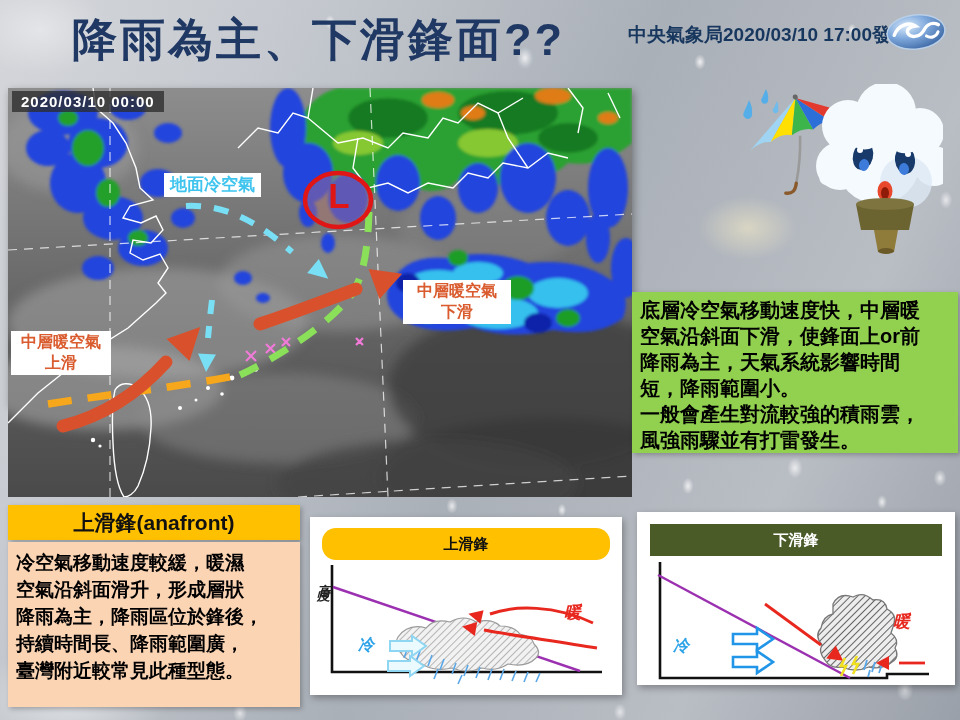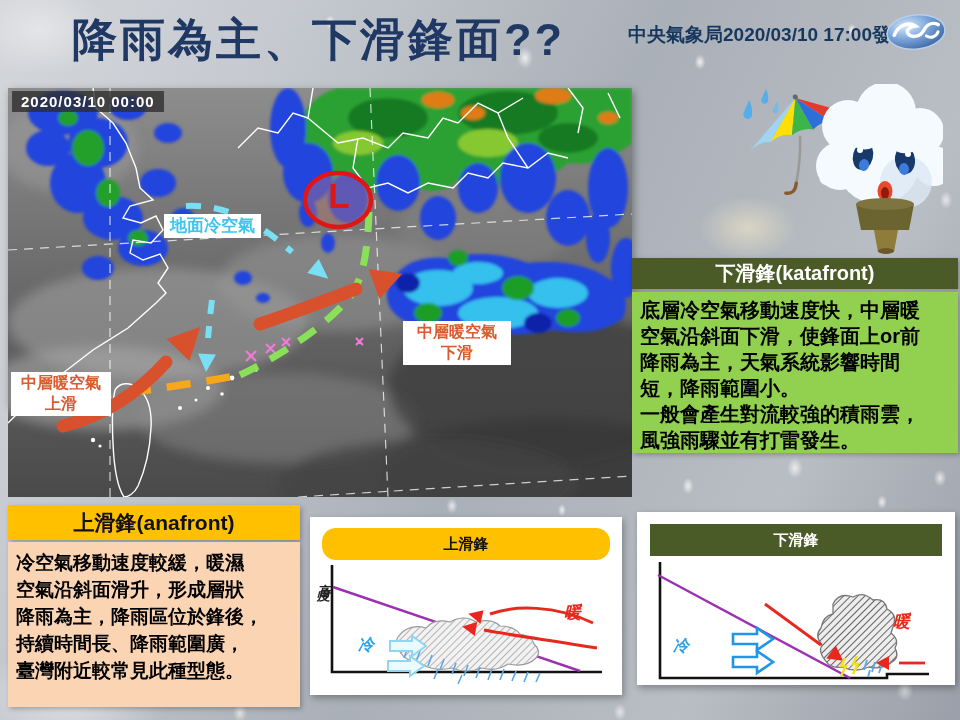--- a/index.html
+++ b/index.html
@@ -29,21 +29,21 @@
   }
   .title{position:absolute;left:72px;top:10px;font-size:45px;font-weight:bold;color:#1f3864;letter-spacing:3px;}
   .issued{position:absolute;left:628px;top:22px;font-size:19px;font-weight:bold;color:#17375e;}
   .logo{position:absolute;left:886px;top:13px;}
   
   .map{position:absolute;left:8px;top:88px;width:624px;height:317px;box-shadow:2px 3px 8px rgba(0,0,0,.35);}
   .map svg{position:absolute;left:0;top:0;}
   .ts-chip{position:absolute;left:4px;top:3px;background:rgba(45,45,45,.78);color:#fff;
     font-size:15px;font-weight:bold;padding:2px 9px;letter-spacing:1px;}
   .maplabel{position:absolute;background:#fff;font-weight:bold;text-align:center;
-    padding:1px 6px;line-height:1.3;white-space:pre-line;margin-top:41px;}
+    padding:1px 6px;line-height:1.3;white-space:pre-line;}
   .lab-cold{left:156px;top:85px;color:#3ec4ee;font-size:17px;}
   .lab-warm-down{left:395px;top:192px;width:96px;color:#d95b2e;font-size:16px;}
   .lab-warm-up{left:3px;top:243px;width:88px;color:#d95b2e;font-size:16px;}
   .lab-L{position:absolute;left:316px;top:88px;width:30px;text-align:center;color:#e01616;
     font-size:35px;font-weight:bold;background:transparent;}
   
   .kata-head{position:absolute;left:632px;top:258px;width:326px;height:31px;background:#4a5b28;
     color:#fff;font-size:20px;font-weight:bold;text-align:center;line-height:31px;box-shadow:2px 2px 5px rgba(0,0,0,.25);}
   .kata-body{position:absolute;left:632px;top:292px;width:310px;height:151px;background:#92d050;
     color:#000;font-size:20px;font-weight:bold;line-height:1.3;padding:5px 8px;white-space:pre-line;box-shadow:2px 2px 5px rgba(0,0,0,.25);}
@@ -290,21 +290,20 @@
     </svg>
     <div class="ts-chip">2020/03/10 00:00</div>
     <div class="maplabel lab-cold">地面冷空氣</div>
     <div class="maplabel lab-warm-down">中層暖空氣
 下滑</div>
     <div class="maplabel lab-warm-up">中層暖空氣
 上滑</div>
     <div class="lab-L">L</div>
   </div>
 
-  <div class="kata-head">下滑鋒(katafront)</div>
   <div class="kata-body">底層冷空氣移動速度快，中層暖
 空氣沿斜面下滑，使鋒面上or前
 降雨為主，天氣系統影響時間
 短，降雨範圍小。
 一般會產生對流較強的積雨雲，
 風強雨驟並有打雷發生。</div>
 
   <div class="ana-head">上滑鋒(anafront)</div>
   <div class="ana-body">冷空氣移動速度較緩，暖濕
 空氣沿斜面滑升，形成層狀

